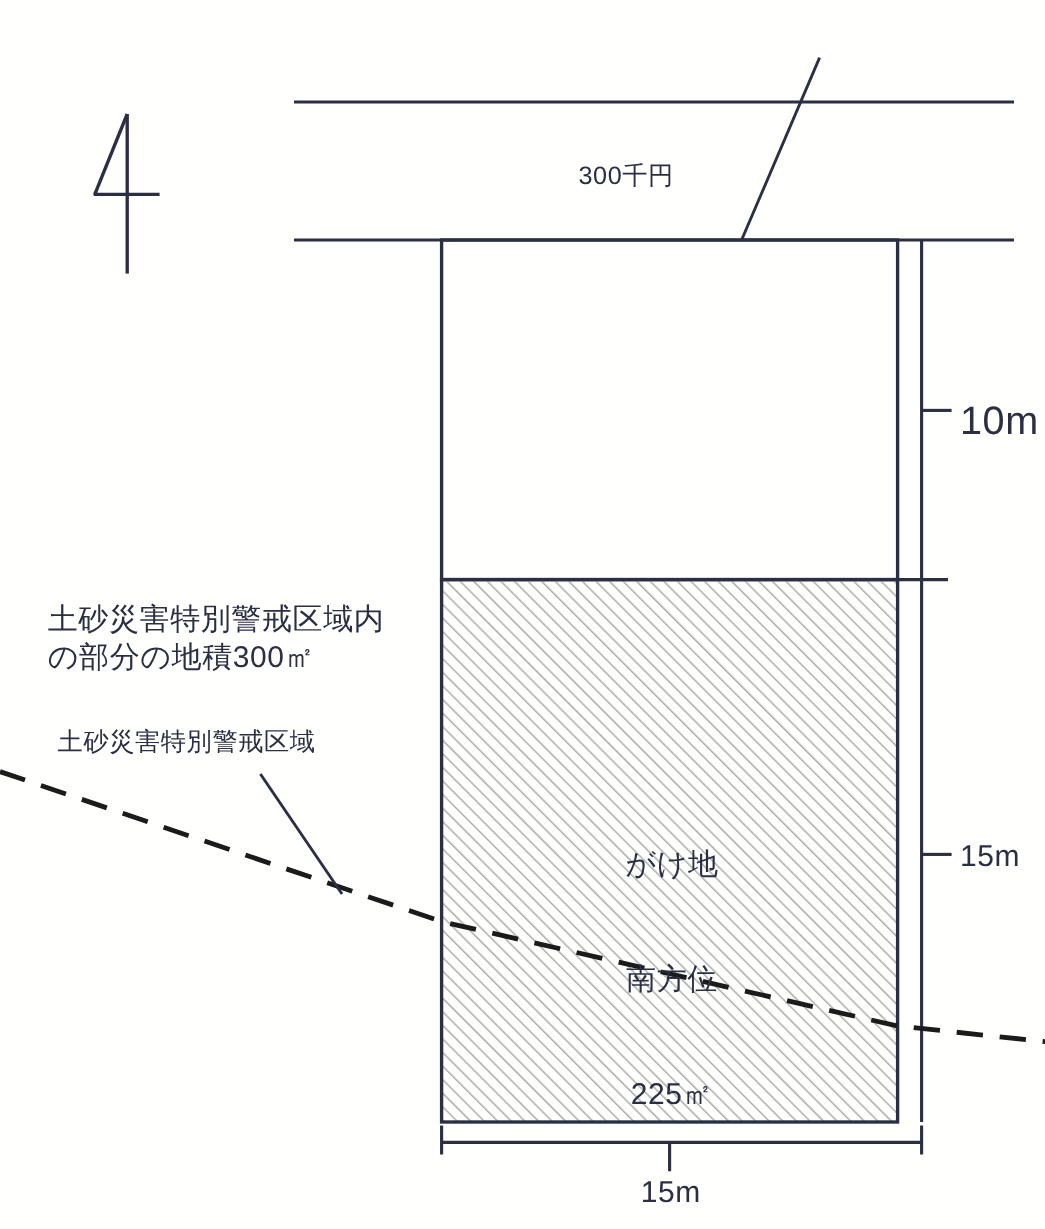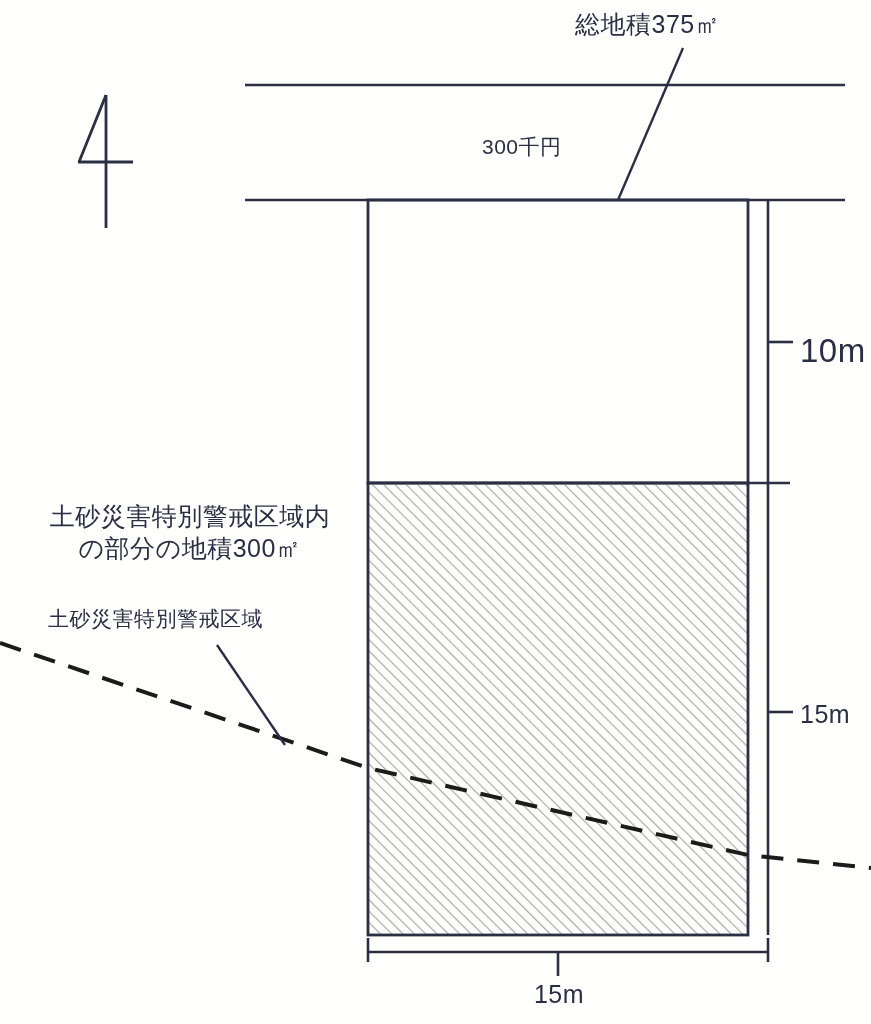--- a/index.html
+++ b/index.html
@@ -39,21 +39,21 @@
   }
   .lbl-price {
     left: 482px;
     top: 134px;
     font-size: 21px;
   }
   .lbl-zone-area {
     left: 10px;
     top: 468px;
     font-size: 25px;
-    text-align: center;
+    text-align: left;
     width: 330px;
   }
   .lbl-zone-name {
     left: 48px;
     top: 606px;
     font-size: 21px;
   }
   .lbl-cliff {
     left: 460px;
     top: 640px;
@@ -128,31 +128,35 @@
 
     <line x1="217" y1="645" x2="285" y2="745" stroke="#2b2f44" stroke-width="2.4"></line>
 
     <g>
       <line x1="106" y1="95" x2="106" y2="228" stroke="#2b2f44" stroke-width="2.8"></line>
       <line x1="78" y1="162" x2="133" y2="162" stroke="#2b2f44" stroke-width="2.8"></line>
       <line x1="106" y1="95" x2="79" y2="162" stroke="#2b2f44" stroke-width="2.8"></line>
     </g>
   </svg>
 
-  <div class="lbl lbl-total-area">総地積375㎡</div>
 
   <div class="lbl lbl-price">300千円</div>
 
   <div class="lbl lbl-zone-area">
     <span>土砂災害特別警戒区域内</span>
     <span>の部分の地積300㎡</span>
   </div>
 
   <div class="lbl lbl-zone-name">土砂災害特別警戒区域</div>
 
+  <div class="lbl lbl-cliff">
+    <span>がけ地</span>
+    <span>南方位</span>
+    <span>225㎡</span>
+  </div>
 
   <div class="lbl lbl-dim-10m">10m</div>
 
   <div class="lbl lbl-dim-15m-right">15m</div>
 
   <div class="lbl lbl-dim-15m-bottom">15m</div>
 
 </div>
 
 </body></html>

